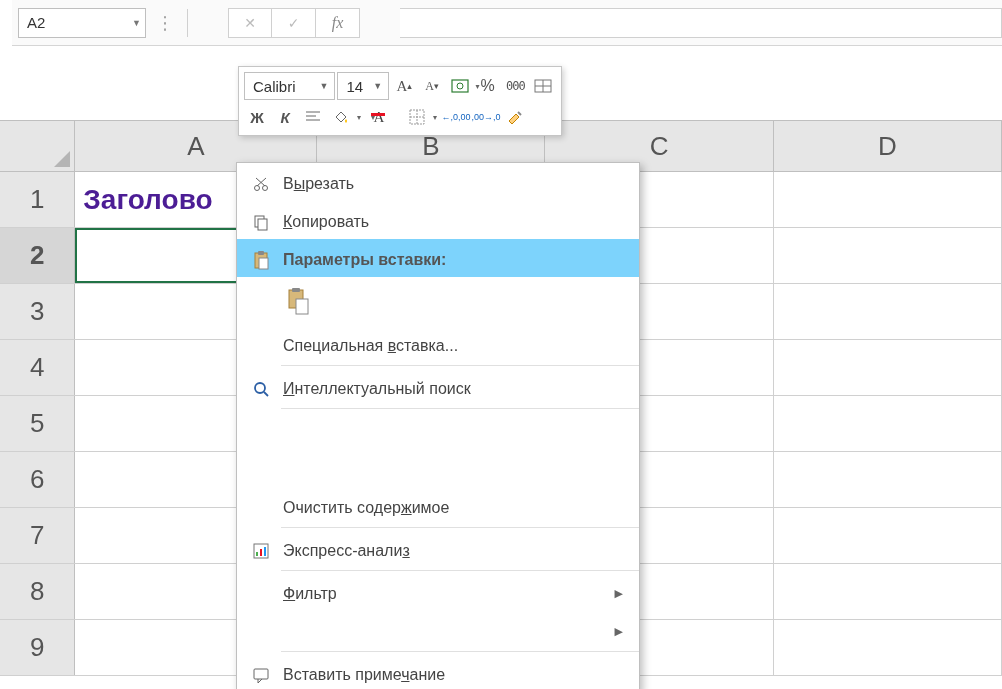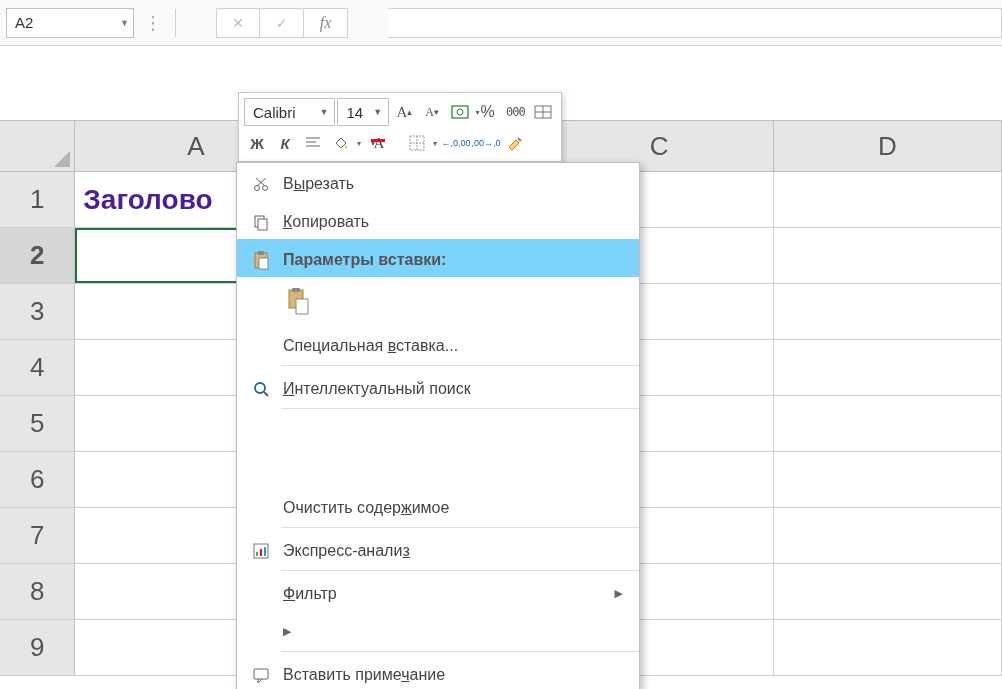--- a/index.html
+++ b/index.html
@@ -1,19 +1,19 @@
 <!DOCTYPE html>
 <html><head>
 <meta charset="utf-8">
 <style>
   * { box-sizing: border-box; margin: 0; padding: 0; }
   body { font-family: "Segoe UI", Tahoma, sans-serif; font-size: 14px; background: #fff; color: #333; overflow: hidden; width: 1002px; height: 689px; position: relative; }
 
   
-  .topbar { display: flex; align-items: center; height: 46px; padding: 6px 0 6px 6px; border-bottom: 1px solid #d5d5d5; background: #fafafa; gap: 4px; }
+  .topbar { display: flex; align-items: center; height: 46px; padding: 6px 0 6px 6px; border-bottom: 1px solid #d5d5d5; background: #fafafa; gap: 4px; margin-left: 12px; }
   .namebox { width: 128px; height: 30px; border: 1px solid #bfbfbf; background: #fff; display: flex; align-items: center; padding: 0 8px; position: relative; }
   .namebox input { border: 0; outline: 0; width: 100%; font-size: 15px; color: #333; }
   .namebox .dd { position: absolute; right: 4px; top: 50%; transform: translateY(-50%); color: #777; font-size: 9px; }
   .vsep { width: 1px; height: 28px; background: #d0d0d0; margin: 0 8px; }
   .dots { color: #9E9E9E; font-size: 18px; letter-spacing: 1px; margin-left: 6px; }
   .fbar-btn { width: 44px; height: 30px; display: inline-flex; align-items: center; justify-content: center; color: #bbb; border: 1px solid #d0d0d0; background: #fff; }
   .fbar-btn + .fbar-btn { border-left: 0; }
   .fxbtn { font-style: italic; font-family: "Cambria Math", serif; color: #888; font-size: 16px; }
   .fbar-input { flex: 1; height: 30px; border: 1px solid #d0d0d0; border-left: 0; background: #fff; }
   .fbar { display: flex; margin-left: 28px; width: 168px; }
@@ -33,40 +33,40 @@
   .row { display: flex; height: 56px; border-bottom: 1px solid #d0d0d0; }
   .rowh { width: 78px; background: #e6e6e6; border-right: 1px solid #bfbfbf; display: flex; align-items: center; justify-content: center; font-size: 26px; color: #555; }
   .rowh.sel { background: #d6d6d6; font-weight: 600; }
   .cell { border-right: 1px solid #d0d0d0; display: flex; align-items: center; padding: 0 8px; }
   .cell.A { width: 250px; }
   .cell.others { width: 236px; }
   .cell-a1 { font-weight: 700; font-size: 28px; color: #4c1d95; white-space: nowrap; overflow: hidden; }
   .cell.selected { outline: 2px solid #217346; outline-offset: -2px; background: #fff; position: relative; }
 
   
-  .mini-toolbar { position: absolute; left: 238px; top: 66px; width: 324px; background: #fff; border: 1px solid #c5c5c5; box-shadow: 2px 2px 6px rgba(0,0,0,0.18); padding: 3px; z-index: 50; margin-top: 26px; }
+  .mini-toolbar { position: absolute; left: 238px; top: 66px; width: 324px; background: #fff; border: 1px solid #c5c5c5; box-shadow: 2px 2px 6px rgba(0,0,0,0.18); padding: 3px; z-index: 50; }
   .mtb-row { display: flex; align-items: center; gap: 2px; padding: 2px; }
   .mtb-sel { height: 28px; border: 1px solid #c0c0c0; background: #fff; display: flex; align-items: center; padding: 0 6px 0 8px; font-size: 15px; position: relative; }
   .mtb-sel .dd { margin-left: auto; color: #666; font-size: 9px; }
   .mtb-btn { width: 26px; height: 26px; display: inline-flex; align-items: center; justify-content: center; color: #555; position: relative; }
   .mtb-btn.dd-after::after { content: "▾"; font-size: 8px; color: #666; position: absolute; right: -7px; top: 9px; }
   .pctxt { font-size: 16px; font-weight: 500; }
   .zeros-icon { font-size: 12px; font-family: monospace; letter-spacing: -1px; }
   .bigA { font-size: 15px; font-family: "Times New Roman", serif; }
   .smA { font-size: 12px; font-family: "Times New Roman", serif; }
   .boldRu { font-weight: 700; font-size: 15px; }
   .italRu { font-style: italic; font-weight: 700; font-size: 15px; }
   .font-color { position: relative; }
   .font-color::after { content:""; position:absolute; bottom:3px; left:5px; width:14px; height:3px; background:#E81123; }
   .fill-color { position: relative; }
   .fill-color svg { display:block; }
 
   
   .context-menu { position: absolute; left: 236px; top: 162px; width: 404px; background: #fff; border: 1px solid #bfbfbf; box-shadow: 3px 3px 8px rgba(0,0,0,0.25); z-index: 60; font-size: 16px; color: #444; }
-  .cm-item { display: flex; align-items: center; height: 38px; padding: 3px 16px 0 10px; position: relative; }
+  .cm-item { display: flex; align-items: center; height: 38px; padding: 3px 16px 0 10px; position: relative; justify-content: space-between; }
   .cm-icon { width: 28px; height: 28px; display: inline-flex; align-items: center; justify-content: center; margin-right: 8px; color: #666; flex-shrink: 0; }
   .cm-label { flex: 1; }
   .cm-label u { text-decoration: underline; }
   .cm-arrow { color: #666; font-size: 11px; }
   .cm-sep { height: 1px; background: #E0E0E0; margin: 2px 0 2px 44px; }
   .cm-paste-sub { padding-left: 46px; height: 48px; display: flex; align-items: center; }
   .paste-icon-sub { width: 30px; height: 34px; display: inline-flex; align-items: center; justify-content: center; border: 1px solid transparent; }
   .cm-item.header-item { background: #7dd3fc; font-weight: 600; color: #555; }
 
   svg { display: block; }

